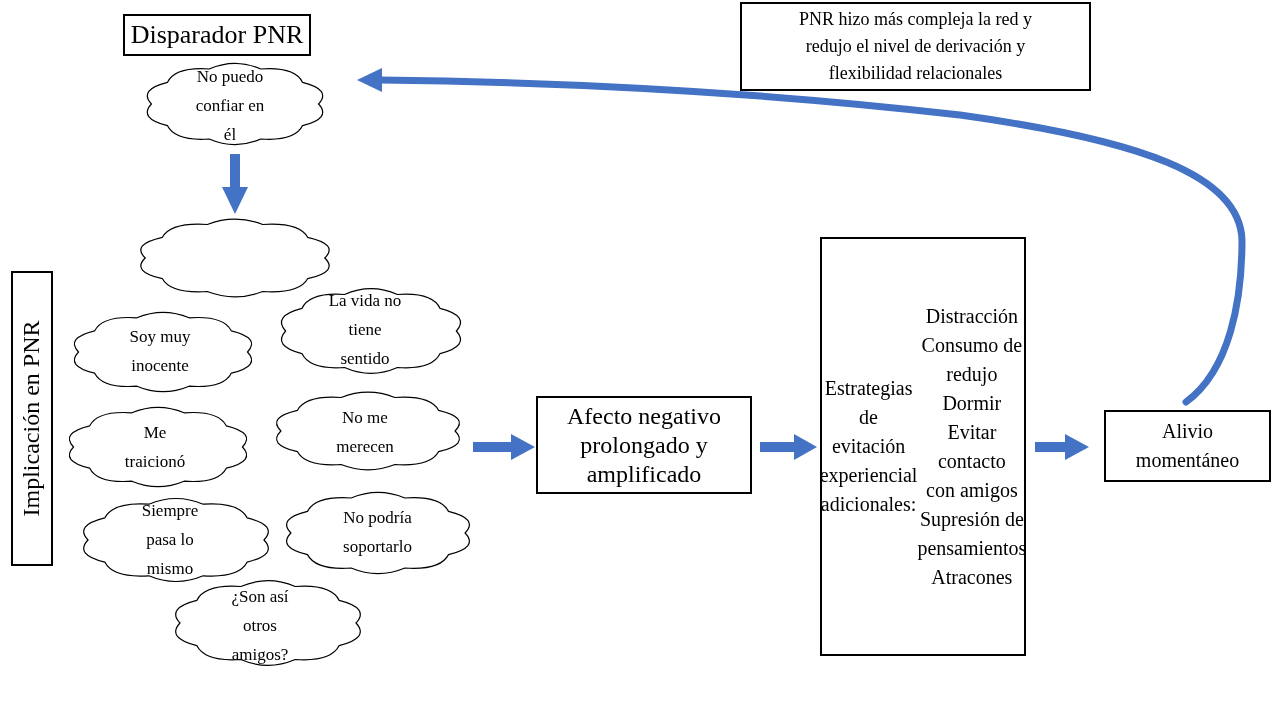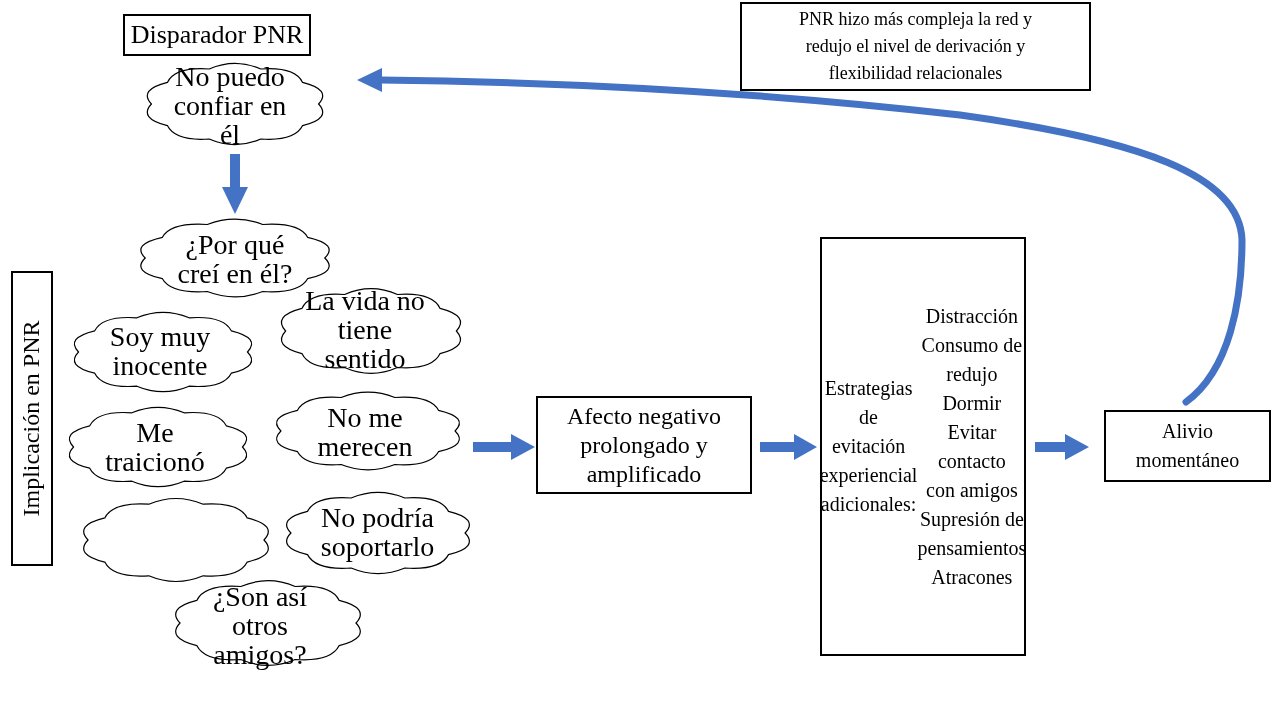--- a/index.html
+++ b/index.html
@@ -1,21 +1,21 @@
 <!DOCTYPE html>
 <html><head>
 <meta charset="utf-8">
 <style>
   html, body { margin: 0; padding: 0; background: #ffffff; }
   body { width: 1280px; height: 720px; position: relative; overflow: hidden;
          font-family: "Liberation Serif", "DejaVu Serif", serif; color: #000; }
   #canvas { position: absolute; left: 0; top: 0; width: 1280px; height: 720px; }
   .box { position: absolute; border: 2px solid #000; background: #fff; box-sizing: border-box;
          display: flex; align-items: center; justify-content: center; text-align: center; }
-  .cloud-text { position: absolute; text-align: center; font-size: 28px; line-height: 29px;
+  .cloud-text { position: absolute; text-align: center; font-size: 17px; line-height: 29px;
                 display: flex; align-items: center; justify-content: center; }
   .multiline { white-space: pre-line; }
 </style>
 </head>
 <body>
 
 <div id="canvas">
 
   <svg id="shapes" width="1280" height="720" style="position:absolute;left:0;top:0;">
     <defs>
@@ -70,33 +70,34 @@
   <div class="box multiline" style="left:740px;top:2px;width:351px;height:89px;font-size:18px;line-height:27px;">
     <span>PNR hizo más compleja la red y
 redujo el nivel de derivación y
 flexibilidad relacionales</span>
   </div>
 
   <div class="box" style="left:11px;top:271px;width:42px;height:295px;">
     <span style="transform:rotate(-90deg);white-space:nowrap;font-size:24px;display:inline-block;">Implicación en PNR</span>
   </div>
 
-  <div class="cloud-text multiline" style="left:140px;top:222px;width:190px;height:74px;">¿Por qué
-creí en él?</div>
   <div class="cloud-text multiline" style="left:280px;top:284px;width:170px;height:90px;">La vida no
 tiene
 sentido</div>
   <div class="cloud-text multiline" style="left:75px;top:314px;width:170px;height:74px;">Soy muy
 inocente</div>
   <div class="cloud-text multiline" style="left:280px;top:398px;width:170px;height:68px;">No me
 merecen</div>
   <div class="cloud-text multiline" style="left:70px;top:410px;width:170px;height:74px;">Me
 traicionó</div>
   <div class="cloud-text multiline" style="left:285px;top:498px;width:185px;height:68px;">No podría
 soportarlo</div>
+  <div class="cloud-text multiline" style="left:85px;top:494px;width:170px;height:90px;">Siempre
+pasa lo
+mismo</div>
   <div class="cloud-text multiline" style="left:175px;top:580px;width:170px;height:90px;">¿Son así
 otros
 amigos?</div>
 
   <div class="box multiline" style="left:536px;top:396px;width:216px;height:98px;font-size:24px;line-height:29px;">
     <span>Afecto negativo
 prolongado y
 amplificado</span>
   </div>
 

